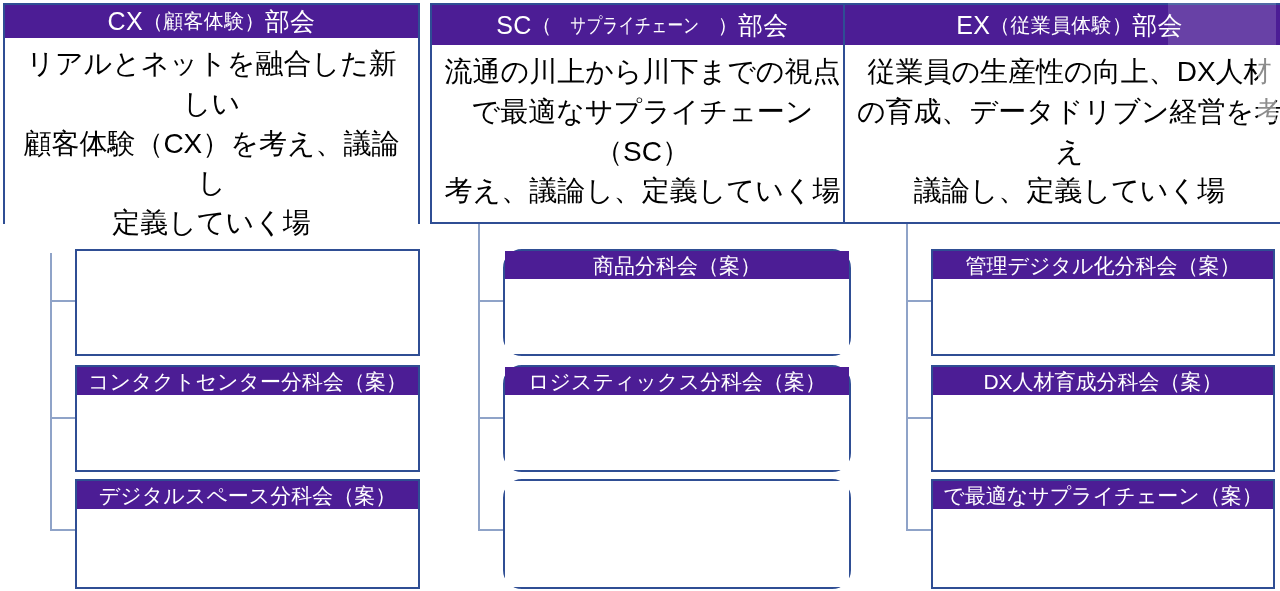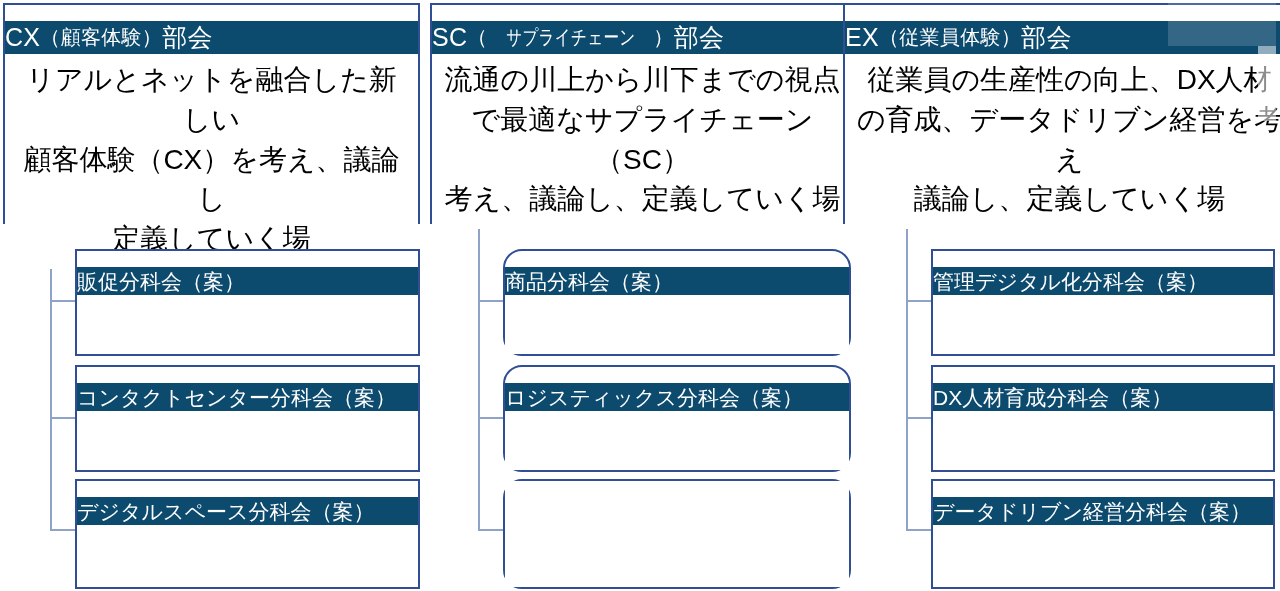--- a/index.html
+++ b/index.html
@@ -44,30 +44,29 @@
   
   .card {
     position: absolute;
     box-sizing: border-box;
     border: 2px solid #2F4E94;
     background: #ffffff;
     display: flex;
     flex-direction: column;
   }
   .card-header {
-    background: #0c4a6e;
+    background: #4c1d95;
     color: #ffffff;
     display: flex;
     align-items: center;
-    justify-content: flex-start;
+    justify-content: center;
     box-sizing: border-box;
     text-align: center;
     white-space: nowrap;
     overflow: visible;
-    margin-top: 16px;
   }
   .card-body {
     flex: 1 1 auto;
     background: #ffffff;
     display: flex;
     align-items: center;
     justify-content: center;
     box-sizing: border-box;
   }
 
@@ -177,21 +176,20 @@
         <span>部会</span>
     </div>
     <div class="card-body">
       <div class="parent-desc">リアルとネットを融合した新しい
 顧客体験（CX）を考え、議論し
 定義していく場</div>
     </div>
   </div>
 
   <div class="card sub col1-sub row1">
-    <div class="card-header">販促分科会（案）</div>
     <div class="card-body"></div>
   </div>
   <div class="card sub col1-sub row2">
     <div class="card-header">コンタクトセンター分科会（案）</div>
     <div class="card-body"></div>
   </div>
   <div class="card sub col1-sub row3">
     <div class="card-header">デジタルスペース分科会（案）</div>
     <div class="card-body"></div>
   </div>
@@ -240,20 +238,20 @@
 
   <div class="card sub col3-sub row2">
     <div class="card-header">DX人材育成分科会（案）</div>
     <div class="card-body"></div>
   </div>
   <div class="card sub col3-sub row1">
     <div class="card-header">管理デジタル化分科会（案）</div>
     <div class="card-body"></div>
   </div>
   <div class="card sub col3-sub row3">
-    <div class="card-header">データドリブン経営分科会（案）</div>
+    <div class="card-header">で最適なサプライチェーン（案）</div>
     <div class="card-body"></div>
   </div>
 
   <div class="overlay-artifact"></div>
   <div class="overlay-artifact-2"></div>
 
 </div>
 
 </body></html>

